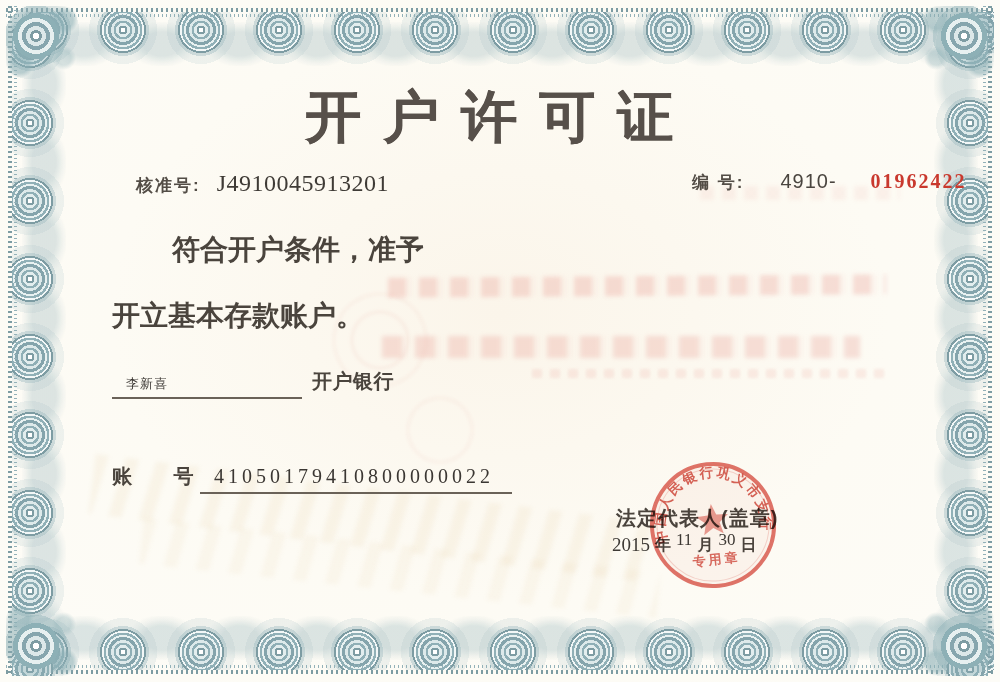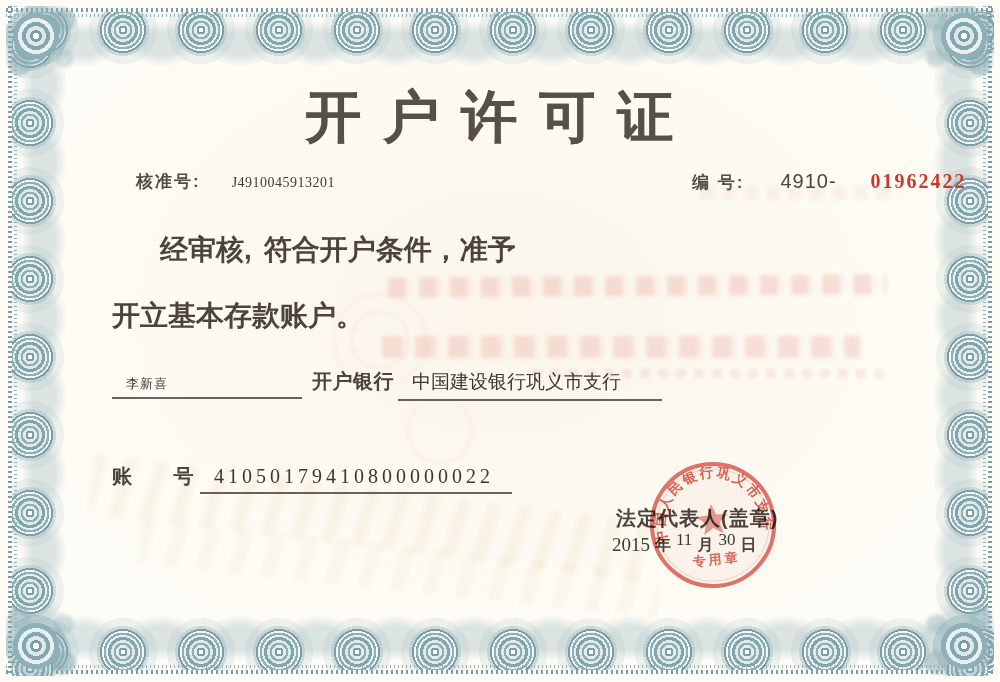--- a/index.html
+++ b/index.html
@@ -79,21 +79,21 @@
   .content{position:absolute;inset:0;z-index:3;}
   .title{
     position:absolute;top:80px;left:0;width:100%;text-align:center;
     font-family:"Liberation Serif", serif;font-weight:700;
     font-size:56px;letter-spacing:22px;box-sizing:border-box;
     color:#57504a;text-shadow:0.5px 0 0 #57504a;
   }
   .meta-approval{position:absolute;left:112px;top:170px;display:flex;align-items:baseline;}
   .meta-serial{position:absolute;left:668px;top:170px;display:flex;align-items:baseline;gap:24px;}
   .meta-label{font-size:17px;font-weight:700;color:#534d46;letter-spacing:2px;margin-left:24px;}
-  .meta-value{font-family:"Liberation Serif", serif;font-size:14px;color:#3f3b36;margin-left:31px;letter-spacing:0.5px;}
+  .meta-value{font-family:"Liberation Serif", serif;font-size:24px;color:#3f3b36;margin-left:16px;letter-spacing:0.5px;}
   .serial-prefix{font-size:20px;color:#4a453f;margin-left:12px;letter-spacing:1px;}
   .serial-number{font-family:"Liberation Serif", serif;font-size:20px;font-weight:700;color:#c9392e;margin-left:10px;letter-spacing:2px;}
   .body-line1{position:absolute;left:160px;top:231px;display:flex;align-items:baseline;}
   .bold-cn{font-size:28px;font-weight:700;color:#4a443d;}
   .fill{display:inline-block;border-bottom:2px solid #6a6258;
     font-family:"Liberation Serif", serif;font-weight:400;color:#3b3733;
     padding:0 0 4px 14px;box-sizing:border-box;white-space:nowrap;}
   .fill-company{width:376px;font-size:18px;letter-spacing:1px;margin-left:4px;}
   .qualify{margin-left:12px;}
   .body-line2{position:absolute;left:112px;top:297px;}
@@ -144,30 +144,28 @@
       <span class="meta-value">J4910045913201</span>
     </div>
 
     <div class="meta-serial">
       <span class="meta-label">编 号:</span>
       <span class="serial-prefix">4910-</span>
       <span class="serial-number">01962422</span>
     </div>
 
     <div class="body-line1">
-      <span class="bold-cn">经审核,</span>
       <span class="bold-cn qualify">符合开户条件，准予</span>
     </div>
 
     <div class="body-line2 bold-cn">开立基本存款账户。</div>
 
     <div class="fields-row">
       <span class="fill fill-legal">李新喜</span>
       <span class="field-label bank-label">开户银行</span>
-      <span class="fill fill-bank">中国建设银行巩义市支行</span>
     </div>
 
     <div class="account-row">
       <span class="field-label">账　　号</span>
       <span class="fill fill-account">41050179410800000022</span>
     </div>
 
     <div class="issuer-label">法定代表人(盖章)</div>
 
     <div class="issuer-date">

